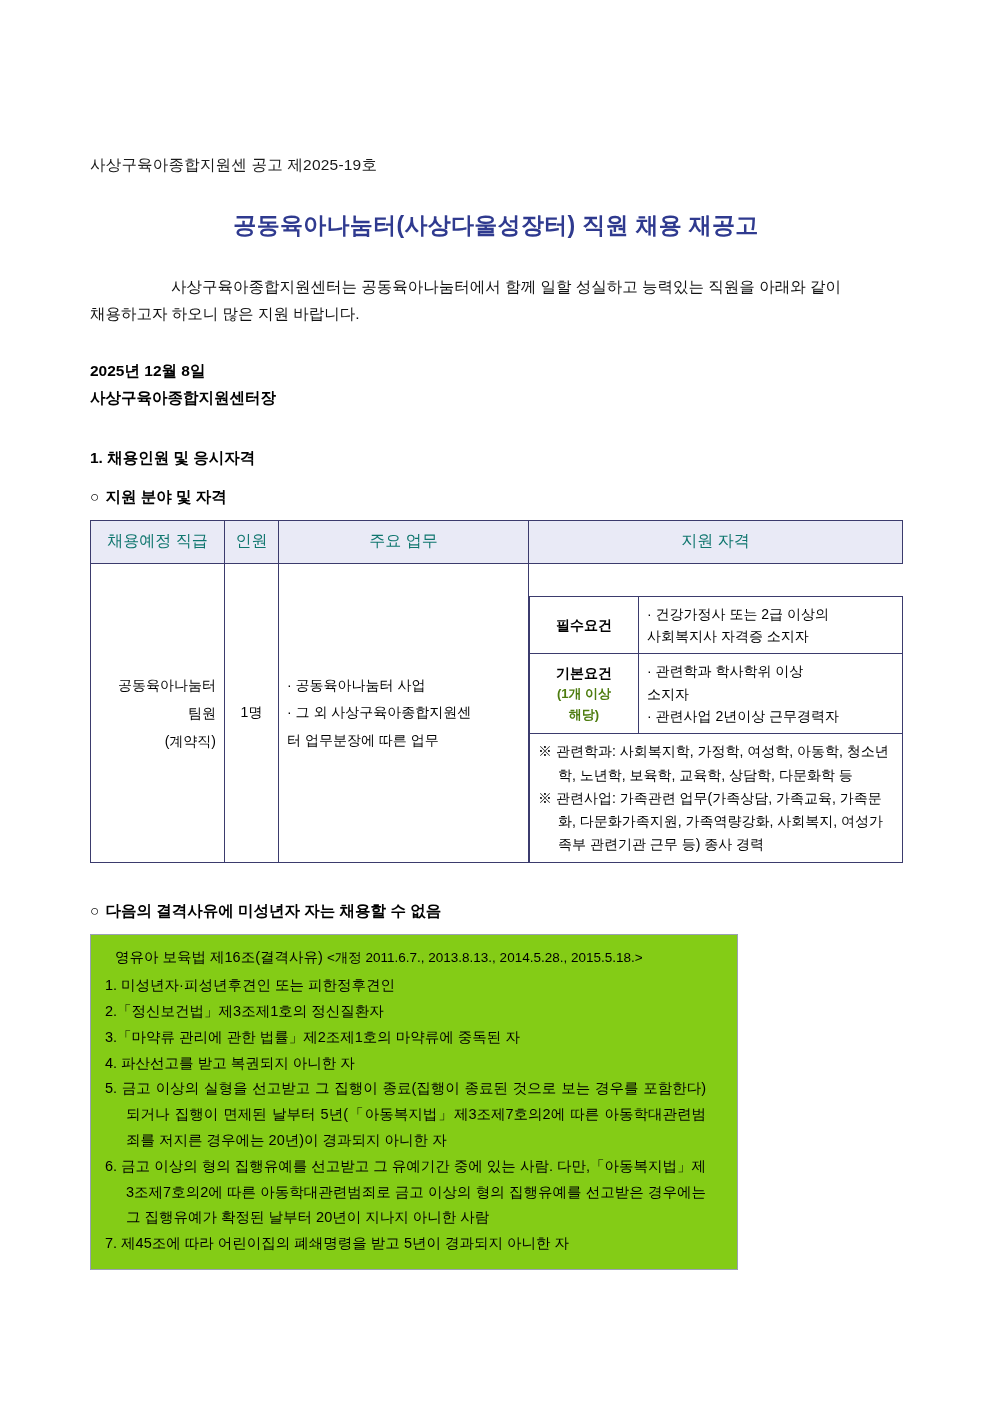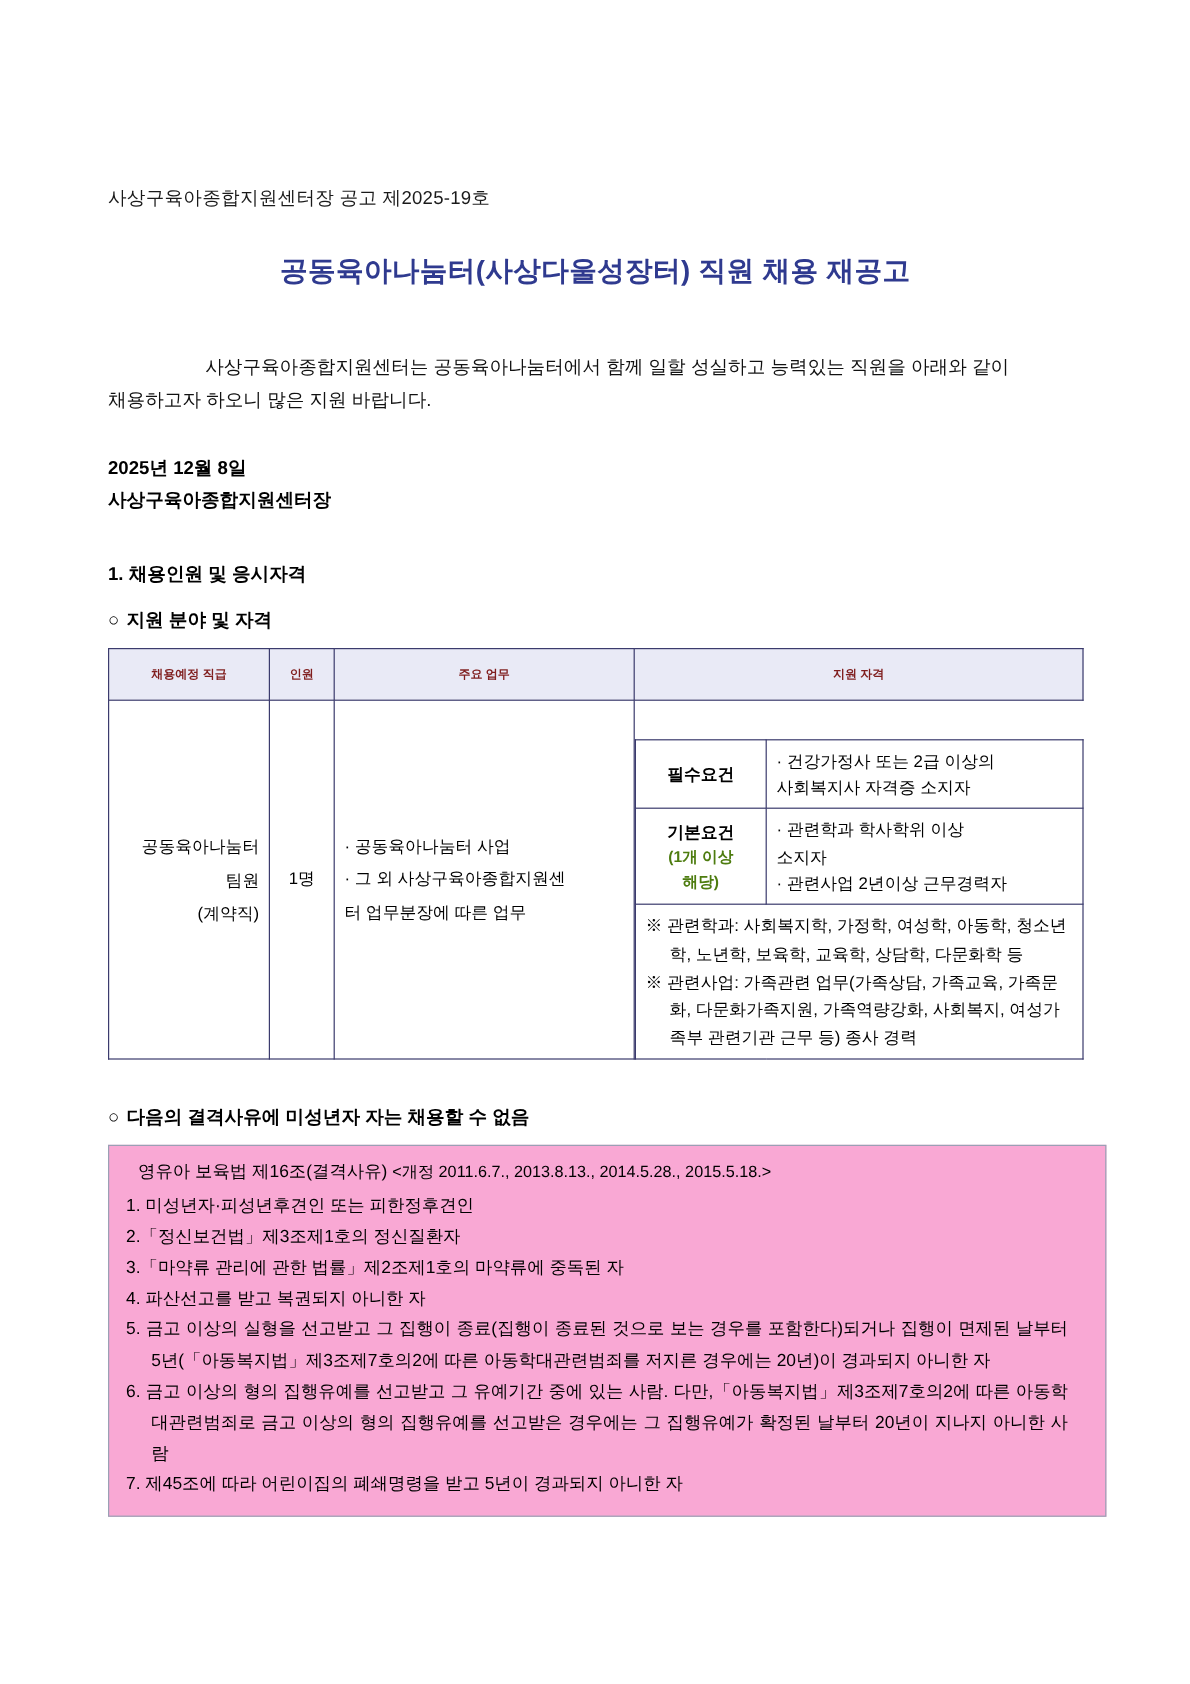--- a/index.html
+++ b/index.html
@@ -26,21 +26,21 @@
     letter-spacing: 0.2px;
     color: #1a1a1a;
     margin-bottom: 34px;
   }
   .doc-title {
     text-align: center;
     font-size: 23px;
     font-weight: bold;
     color: #2f3a8f;
     letter-spacing: 0.3px;
-    margin-bottom: 52px;
+    margin-bottom: 32px;
   }
   .intro {
     font-size: 15.5px;
     line-height: 1.75;
     color: #111111;
     margin-bottom: 30px;
   }
   .intro .indent { padding-left: 20px; text-align: center; }
   .date-block {
     text-align: left;
@@ -70,25 +70,25 @@
   }
   table.main-table th,
   table.main-table td {
     border: 1px solid #3b3b6d;
     font-size: 14px;
     padding: 6px 8px;
     vertical-align: middle;
   }
   table.main-table thead th {
     background: #e9eaf6;
-    font-weight: bold;
-    text-align: center;
-    color: #7f1d1d;
+    font-weight: normal;
+    text-align: center;
+    color: #0f766e;
     height: 30px;
-    font-size: 10px;
+    font-size: 16px;
   }
   .c-jobtitle {
     text-align: right;
     line-height: 2.0;
     font-size: 14.5px;
   }
   .c-count {
     text-align: center;
     font-size: 14.5px;
   }
@@ -130,45 +130,45 @@
     padding: 8px 10px;
   }
   .note-cell .note {
     display: block;
     padding-left: 20px;
     text-indent: -20px;
   }
   .nested-holder { padding: 0 !important; border: none !important; }
 
   .disq-box {
-    width: 832px;
+    width: 648px;
     box-sizing: border-box;
     border: 1px solid #9aa0b5;
-    background: #f9a8d4;
+    background: #84cc16;
     padding: 10px 31px 12px 14px;
     font-size: 14.5px;
     line-height: 1.78;
   }
   .disq-box .law-head {
     padding-left: 10px;
     margin-bottom: 2px;
   }
   .disq-box .law-head .revision { font-size: 13.5px; }
   .disq-box .item {
     padding-left: 21px;
     text-indent: -21px;
     text-align: justify;
   }
 </style>
 </head>
 <body>
 
 <div class="page">
 
-  <div class="doc-number">사상구육아종합지원센터장 공고 제2025-19호</div>
+  <div class="doc-number">사상구육아종합지원센 공고 제2025-19호</div>
 
   <div class="doc-title">공동육아나눔터(사상다울성장터) 직원 채용 재공고</div>
 
   <div class="intro">
     <div class="indent">사상구육아종합지원센터는 공동육아나눔터에서 함께 일할 성실하고 능력있는 직원을 아래와 같이</div>
     <div>채용하고자 하오니 많은 지원 바랍니다.</div>
   </div>
 
   <div class="date-block">
     <div>2025년  12월  8일</div>

